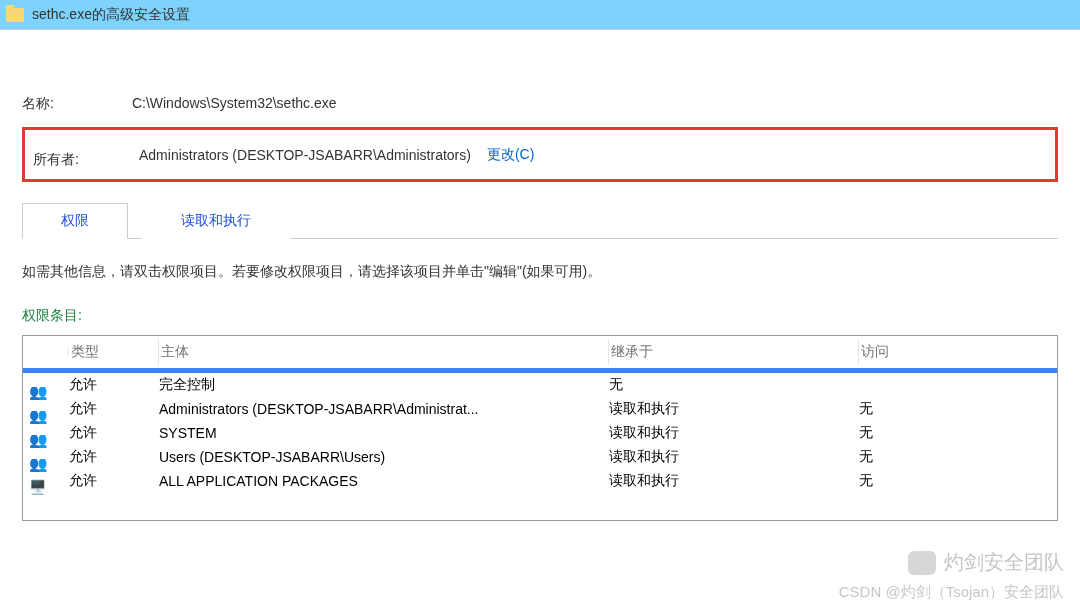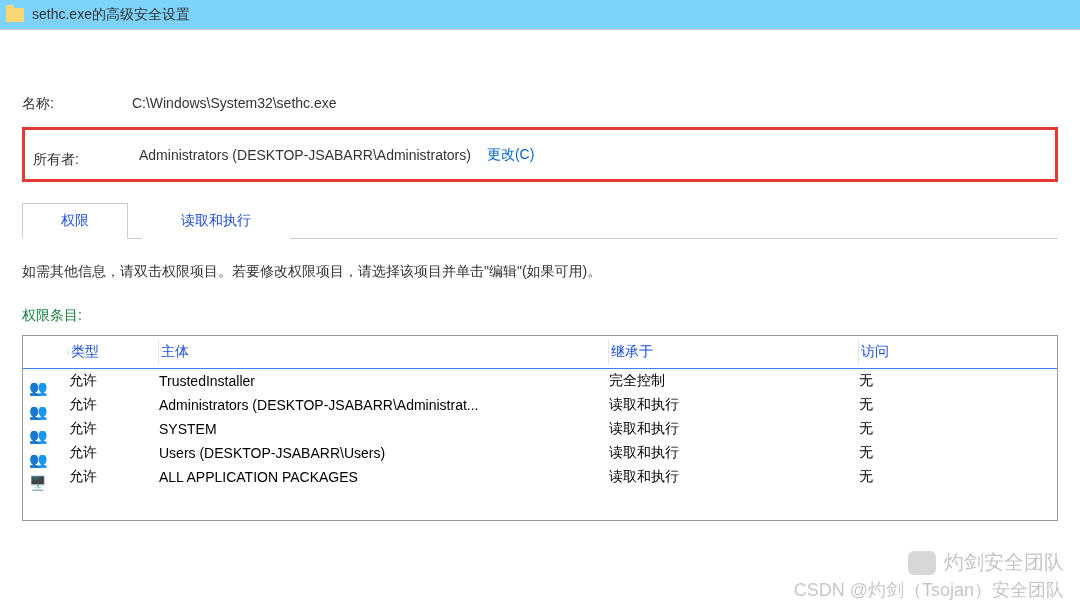--- a/index.html
+++ b/index.html
@@ -104,22 +104,22 @@
     height: 186px;
     overflow: hidden;
   }
   .entries-header, .entry-row {
     display: grid;
     grid-template-columns: 40px 90px 450px 250px 180px;
     align-items: center;
     padding: 3px 6px;
   }
   .entries-header {
-    border-bottom: 1px solid #3b82f6;
-    color: #1d4ed8;
+    border-bottom: 5px solid #3b82f6;
+    color: #737373;
   }
   .entries-header .hcell {
     padding: 4px 2px;
     border-right: 1px solid #e5e5e5;
   }
   .entries-header .hcell:last-child { border-right: none; }
   .entry-row {
     cursor: default;
   }
   .user-icon {
@@ -158,21 +158,21 @@
     position: absolute;
     bottom: -4px; left: 5px;
     border: 4px solid transparent;
     border-top-color: #999;
   }
   .watermark2 {
     position: absolute;
     right: 16px; bottom: 14px;
     opacity: 0.42;
     color: #777;
-    font-size: 18px;
+    font-size: 15px;
   }
 </style>
 </head>
 <body>
 
 <div class="titlebar">
   <span class="folder-icon"></span>
   <span class="title">sethc.exe的高级安全设置</span>
 </div>
 
@@ -203,21 +203,20 @@
       <div class="hcell"></div>
       <div class="hcell">类型</div>
       <div class="hcell">主体</div>
       <div class="hcell">继承于</div>
       <div class="hcell">访问</div>
     </div>
     <div id="rows">
         <div class="entry-row">
           <div><span class="user-icon group"></span></div>
           <div>允许</div>
-          <div>TrustedInstaller</div>
           <div>完全控制</div>
           <div>无</div>
         </div>
         <div class="entry-row">
           <div><span class="user-icon group"></span></div>
           <div>允许</div>
           <div>Administrators (DESKTOP-JSABARR\Administrat...</div>
           <div>读取和执行</div>
           <div>无</div>
         </div>

